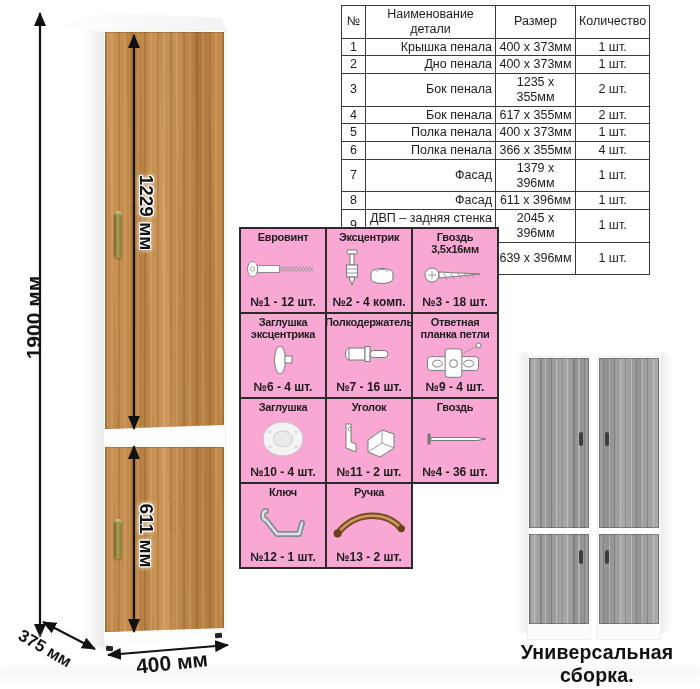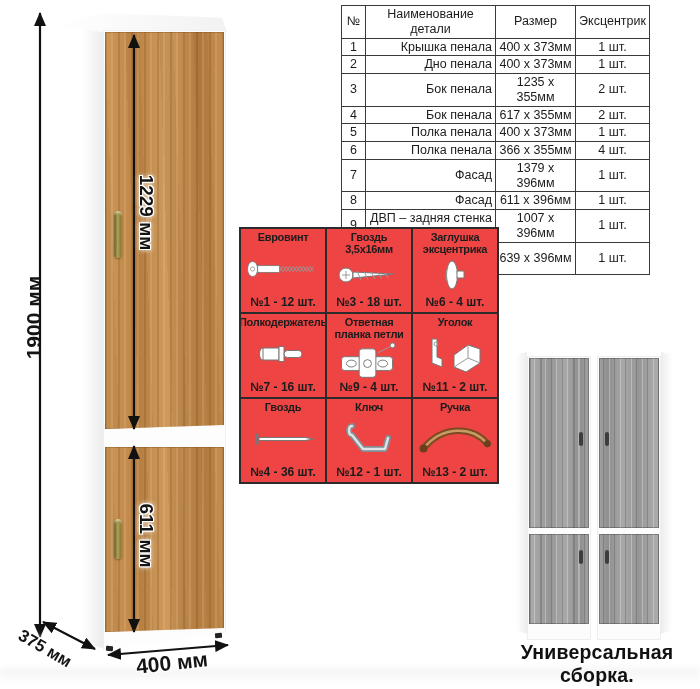--- a/index.html
+++ b/index.html
@@ -51,21 +51,21 @@
   table.parts { position:absolute; left:341px; top:5px; border-collapse:collapse; table-layout:fixed; }
   .parts th, .parts td { border:1px solid #3a3a3a; font-size:12.5px; font-weight:normal;
     padding:1px 3px; line-height:1.18; text-align:center; vertical-align:middle; }
   .parts thead tr { height:20px; }
   .parts tbody tr { height:16px; }
   .parts td.name { text-align:right; }
 
   
   .hw { position:absolute; left:240px; top:228px; display:grid;
     grid-template-columns:repeat(3,86px); grid-auto-rows:85px; }
-  .hw-cell { border:2px solid #2b2b2b; margin:-1px; background:#ef4444; overflow:hidden;
+  .hw-cell { border:2px solid #2b2b2b; margin:-1px; background:#f9a8d4; overflow:hidden;
     display:flex; flex-direction:column; align-items:center; padding:3px 2px 3px; }
   .hw-name { font-weight:bold; font-size:11px; letter-spacing:-0.3px; line-height:1.08; text-align:center; }
   .hw-ico { flex:1; display:flex; align-items:center; justify-content:center; width:100%; min-height:0; }
   .hw-ico svg { max-height:100%; }
   .hw-qty { font-weight:bold; font-size:12px; white-space:nowrap; }
 
   
   .mini { position:absolute; width:85px; height:292px; }
   .mini-side { position:absolute; left:0; top:4px; width:20px; height:282px;
     background:linear-gradient(90deg,#ffffff 45%,#ededed);
@@ -156,21 +156,21 @@
         <col style="width:24px">
         <col style="width:130px">
         <col style="width:80px">
         <col style="width:74px">
       </colgroup>
     <thead>
       <tr>
         <th>№</th>
         <th>Наименование детали</th>
         <th>Размер</th>
-        <th>Эксцентрик</th>
+        <th>Количество</th>
       </tr>
     </thead>
     <tbody>
       <tr>
           <td>1</td>
           <td class="name">Крышка пенала</td>
           <td>400 x 373мм</td>
           <td>1 шт.</td>
         </tr>
       <tr>
@@ -211,21 +211,21 @@
         </tr>
       <tr>
           <td>8</td>
           <td class="name">Фасад</td>
           <td>611 x 396мм</td>
           <td>1 шт.</td>
         </tr>
       <tr>
           <td>9</td>
           <td class="name">ДВП – задняя стенка пенала</td>
-          <td>1007 x 396мм</td>
+          <td>2045 x 396мм</td>
           <td>1 шт.</td>
         </tr>
       <tr>
           <td>10</td>
           <td class="name">ДВП – задняя стенка пенала</td>
           <td>639 x 396мм</td>
           <td>1 шт.</td>
         </tr>
     </tbody>
   </table>
@@ -239,20 +239,36 @@
             <ellipse class="ic" cx="9" cy="13" rx="6" ry="9"></ellipse>
             <circle class="ic-thin" cx="9" cy="13" r="2.5"></circle>
             <rect class="ic" x="15" y="9" width="26" height="8"></rect>
             <path class="ic-thin" d="M41 10 l4 6 4 -6 4 6 4 -6 4 6 4 -6 4 6 4 -6 4 6 4 -6"></path>
             <path class="ic-thin" d="M41 16 l4 -6 4 6 4 -6 4 6 4 -6 4 6 4 -6 4 6 4 -6 4 6"></path>
           </svg>
       </div>
       <div class="hw-qty">№1 - 12 шт.</div>
     </div>
 
+    <div class="hw-cell">
+      <div class="hw-name">Эксцентрик</div>
+      <div class="hw-ico">
+        <svg width="70" height="40" viewBox="0 0 70 40">
+            <rect class="ic" x="13" y="1" width="10" height="4" rx="1"></rect>
+            <rect class="ic" x="16" y="5" width="4" height="11"></rect>
+            <rect class="ic" x="12.5" y="16" width="11" height="12"></rect>
+            <path class="ic-thin" d="M13 20 h10 M13 24 h10"></path>
+            <path class="ic" d="M15 28 h6 l-3 8 z"></path>
+            <ellipse class="ic" cx="48" cy="24" rx="11" ry="4.5"></ellipse>
+            <path class="ic" d="M37 24 v6 a11 4.5 0 0 0 22 0 v-6"></path>
+            <path class="ic-thin" d="M42 23 a6 2.5 0 0 1 12 0"></path>
+          </svg>
+      </div>
+      <div class="hw-qty">№2 - 4 комп.</div>
+    </div>
 
     <div class="hw-cell">
       <div class="hw-name">Гвоздь 3,5х16мм</div>
       <div class="hw-ico">
         <svg width="66" height="26" viewBox="0 0 66 26">
             <circle class="ic" cx="10" cy="13" r="7"></circle>
             <path class="ic-thin" d="M6 13 h8 M10 9 v8"></path>
             <path class="ic" d="M17 10 L58 12 L17 16 Z"></path>
             <path class="ic-thin" d="M21 9 l4 9 M28 9.5 l4 8 M35 10 l4 7 M42 10.5 l3.5 6 M49 11 l3 5"></path>
           </svg>
@@ -295,20 +311,34 @@
             <rect class="ic" x="3" y="16" width="52" height="14" rx="3"></rect>
             <ellipse class="ic" cx="13" cy="23" rx="5" ry="3.5"></ellipse>
             <ellipse class="ic" cx="45" cy="23" rx="5" ry="3.5"></ellipse>
             <rect class="ic" x="21" y="8" width="17" height="29" rx="3"></rect>
             <circle class="ic" cx="29.5" cy="23" r="4" fill="#e8e8e8"></circle>
           </svg>
       </div>
       <div class="hw-qty">№9 - 4 шт.</div>
     </div>
 
+    <div class="hw-cell">
+      <div class="hw-name">Заглушка</div>
+      <div class="hw-ico">
+        <svg width="46" height="38" viewBox="0 0 46 38">
+            <ellipse cx="23" cy="19" rx="20" ry="17" fill="#f4f4f4" stroke="#c2c2c2"></ellipse>
+            <ellipse cx="23" cy="19" rx="9.5" ry="8" fill="#eaeaea" stroke="#cecece"></ellipse>
+            <circle cx="10" cy="12" r="1.4" fill="#d5d5d5"></circle>
+            <circle cx="36" cy="12" r="1.4" fill="#d5d5d5"></circle>
+            <circle cx="10" cy="27" r="1.4" fill="#d5d5d5"></circle>
+            <circle cx="36" cy="27" r="1.4" fill="#d5d5d5"></circle>
+          </svg>
+      </div>
+      <div class="hw-qty">№10 - 4 шт.</div>
+    </div>
 
     <div class="hw-cell">
       <div class="hw-name">Уголок</div>
       <div class="hw-ico">
         <svg width="62" height="38" viewBox="0 0 62 38">
             <path class="ic" d="M8 4 v24 l10 4 v-8 l-5 -2 v-18 z"></path>
             <circle class="ic-thin" cx="12" cy="9" r="2"></circle>
             <path class="ic" d="M30 20 l14 -10 12 4 v14 l-14 9 -12 -5 z"></path>
             <path class="ic-thin" d="M44 10 v13 l12 5 M44 23 l-14 9"></path>
           </svg>

